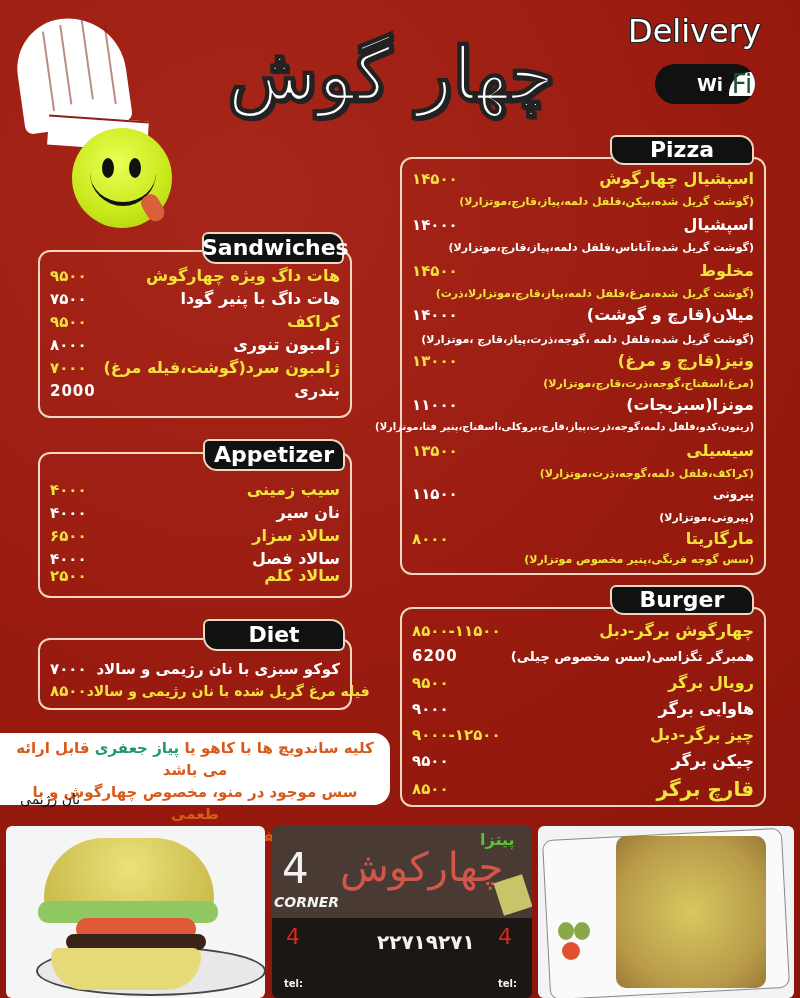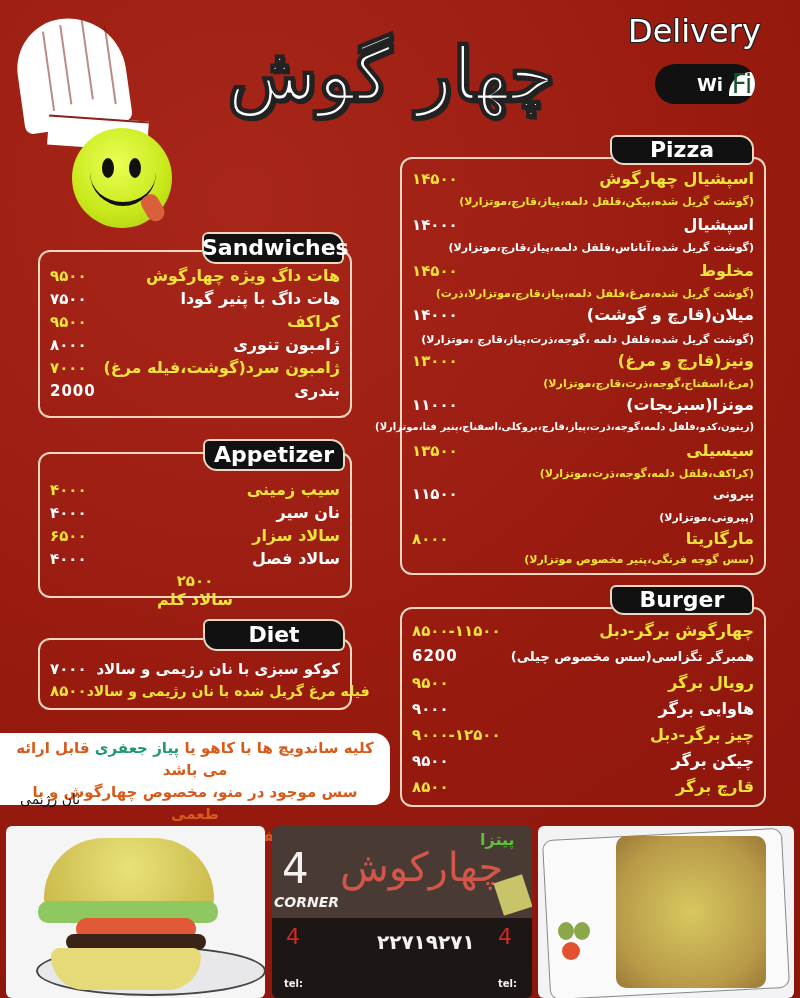--- a/index.html
+++ b/index.html
@@ -155,21 +155,21 @@
     <span class="name white" style="font-size:16px;">نان سیر</span>
   </div>
   <div class="row" style="top:72px;gap:48px;">
     <span class="price yellow" style="font-size:15px;">۶۵۰۰</span>
     <span class="name yellow" style="font-size:16px;">سالاد سزار</span>
   </div>
   <div class="row" style="top:95px;">
     <span class="price white" style="font-size:15px;">۴۰۰۰</span>
     <span class="name white" style="font-size:16px;">سالاد فصل</span>
   </div>
-  <div class="row" style="top:118px;flex-direction:column;">
+  <div class="row" style="top:112px;">
     <span class="price yellow" style="font-size:15px;">۲۵۰۰</span>
     <span class="name yellow" style="font-size:16px;">سالاد کلم</span>
   </div>
 </div>
 <div class="section-tab" style="left:203px; top:439px; width:142px; height:32px; font-size:22px; line-height:32px;">Appetizer</div>
 
 <div class="section" style="left:38px; top:638px; width:314px; height:72px;">
   <div class="row" style="top:20px;">
     <span class="price white" style="font-size:15px;">۷۰۰۰</span>
     <span class="name white" style="font-size:15px;">کوکو سبزی با نان رژیمی و سالاد</span>
@@ -258,21 +258,21 @@
   <div class="row" style="top:116px;">
     <span class="price yellow" style="font-size:15px;">۹۰۰۰-۱۲۵۰۰</span>
     <span class="name yellow" style="font-size:16px;">چیز برگر-دبل</span>
   </div>
   <div class="row" style="top:142px;">
     <span class="price white" style="font-size:15px;">۹۵۰۰</span>
     <span class="name white" style="font-size:16px;">چیکن برگر</span>
   </div>
   <div class="row" style="top:168px;">
     <span class="price yellow" style="font-size:15px;">۸۵۰۰</span>
-    <span class="name yellow" style="font-size:16px;">قارچ برگر</span>
+    <span class="name yellow" style="font-size:20px;">قارچ برگر</span>
   </div>
 </div>
 <div class="section-tab" style="left:610px; top:585px; width:144px; height:30px; font-size:22px; line-height:30px;">Burger</div>
 
 <div class="note">
   <div class="l1">
     <span class="orange">کلیه ساندویچ ها با</span>
     <span class="orange">کاهو</span>
     <span class="orange">یا</span>
     <span class="green">پیاز جعفری</span>

